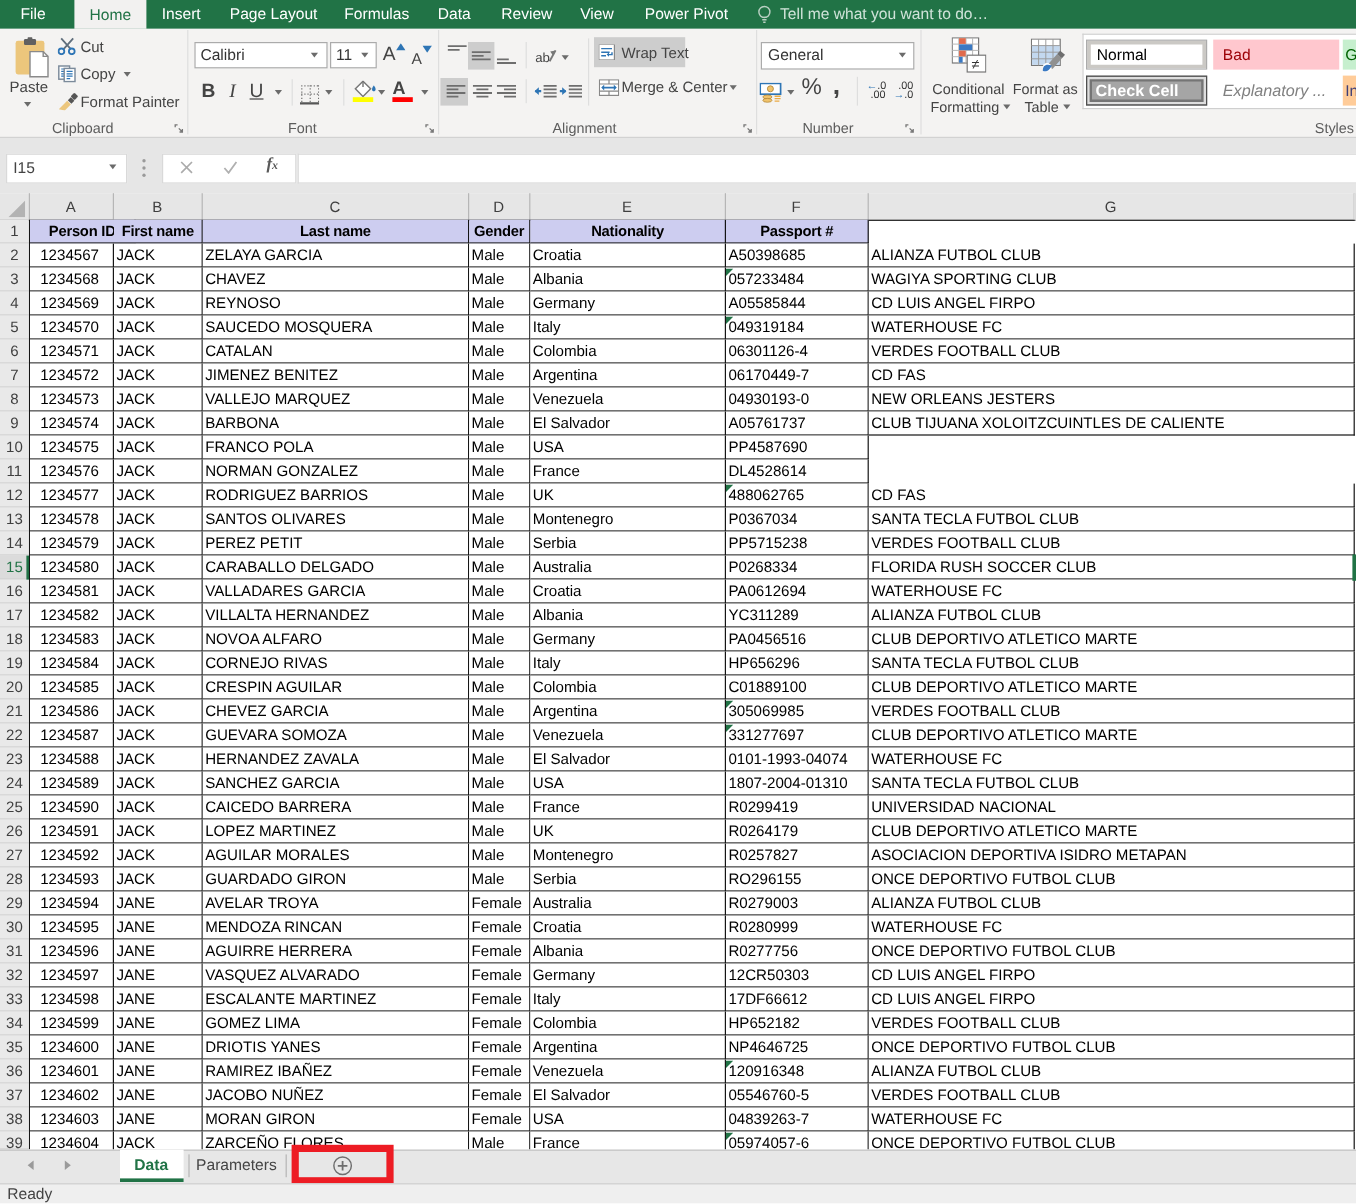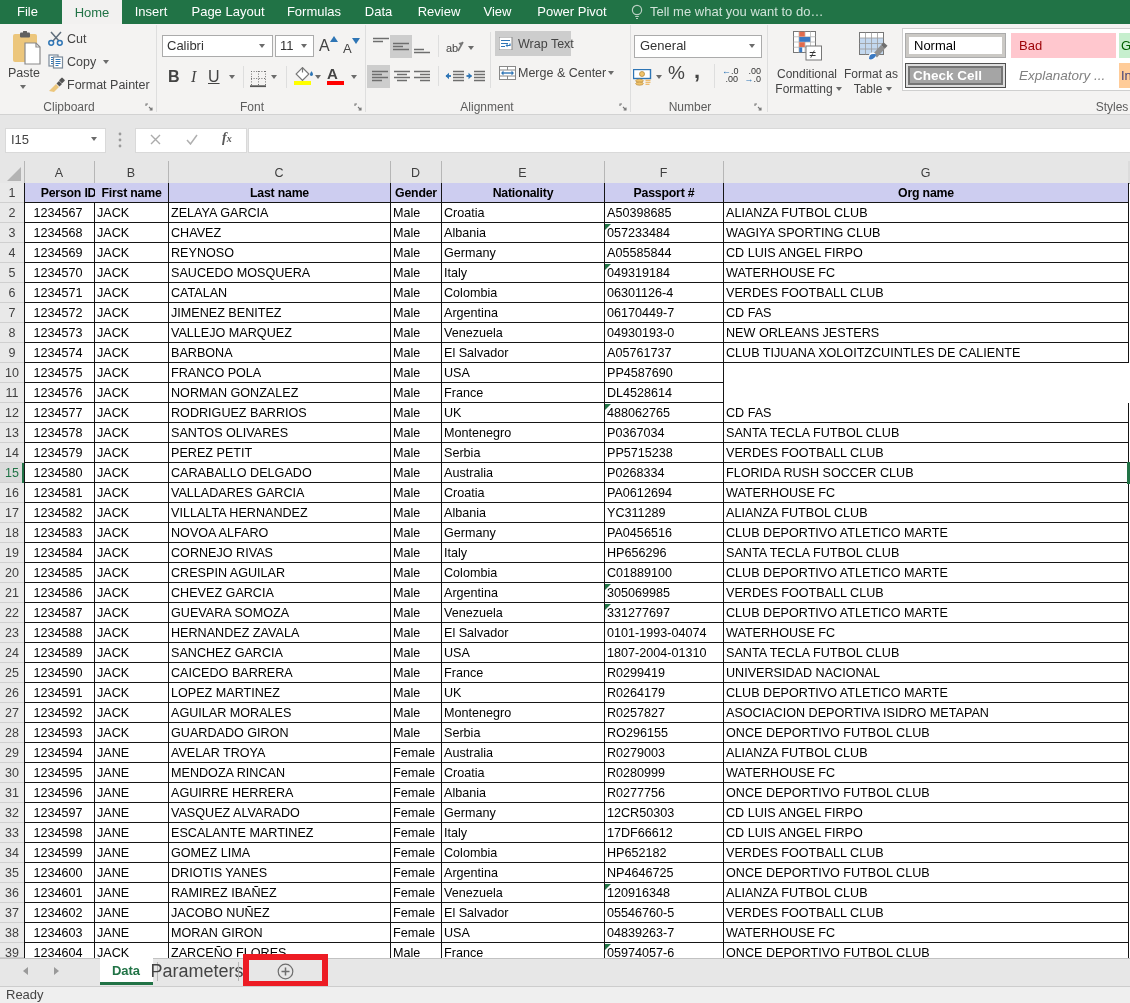--- a/index.html
+++ b/index.html
@@ -333,21 +333,20 @@
 <div class="ab" style="left:22px;top:463px;width:3px;height:20px;background:#217346"></div>
 <div class="ab" style="left:24px;top:183px;width:1106px;height:775px;overflow:hidden">
 <div style="position:absolute;left:0;top:0;width:1px;height:775px;background:#151515"></div>
 <div style="position:absolute;left:0;top:0;width:1105px;height:1px;background:#151515"></div>
 <div class="cell h1" style="left:1px;top:0px;width:88px;height:20px;line-height:21px">Person ID</div>
     <div class="cell h1" style="left:71px;top:0px;width:74px;height:20px;line-height:21px">First name</div>
     <div class="cell h1" style="left:145px;top:0px;width:222px;height:20px;line-height:21px">Last name</div>
     <div class="cell h1" style="left:367px;top:0px;width:51px;height:20px;line-height:21px">Gender</div>
     <div class="cell h1" style="left:418px;top:0px;width:163px;height:20px;line-height:21px">Nationality</div>
     <div class="cell h1" style="left:581px;top:0px;width:119px;height:20px;line-height:21px">Passport #</div>
-    <div class="cell h1" style="left:700px;top:0px;width:405px;height:20px;line-height:21px">Org name</div>
     <div class="cell cr" style="left:1px;top:20px;width:70px;height:20px">1234567</div>
     <div class="cell cl" style="left:71px;top:20px;width:74px;height:20px">JACK</div>
     <div class="cell cl" style="left:145px;top:20px;width:222px;height:20px">ZELAYA GARCIA</div>
     <div class="cell cl" style="left:367px;top:20px;width:51px;height:20px">Male</div>
     <div class="cell cl" style="left:418px;top:20px;width:163px;height:20px">Croatia</div>
     <div class="cell cl" style="left:581px;top:20px;width:119px;height:20px">A50398685</div>
     <div class="cell cl" style="left:700px;top:20px;width:405px;height:20px">ALIANZA FUTBOL CLUB</div>
     <div class="cell cr" style="left:1px;top:40px;width:70px;height:20px">1234568</div>
     <div class="cell cl" style="left:71px;top:40px;width:74px;height:20px">JACK</div>
     <div class="cell cl" style="left:145px;top:40px;width:222px;height:20px">CHAVEZ</div>
@@ -613,20 +612,20 @@
     <div class="cell cl" style="left:700px;top:760px;width:405px;height:20px">ONCE DEPORTIVO FUTBOL CLUB</div>
     <div class="gt" style="left:581px;top:761px"></div>
 </div>
 <div class="ab" style="left:1127px;top:462px;width:3px;height:22px;background:#217346"></div>
 <div id="sheetbar" class="ab"></div>
 <div class="tri" style="left:23px;top:967px;border-top:4.5px solid transparent;border-bottom:4.5px solid transparent;border-right:5px solid #9a9a9a"></div>
 <div class="tri" style="left:54px;top:967px;border-top:4.5px solid transparent;border-bottom:4.5px solid transparent;border-left:5px solid #9a9a9a"></div>
 <div class="ab" style="left:100px;top:958px;width:53px;height:24px;background:#fff;border-bottom:3px solid #217346"></div>
 <div class="ab" style="left:126px;top:958px;transform:translateX(-50%);line-height:26px;font-size:13px;font-weight:bold;color:#217346">Data</div>
 <div class="ab" style="left:157px;top:962px;width:1px;height:19px;background:#b5b5b5"></div>
-<div class="ab" style="left:197px;top:958px;transform:translateX(-50%);line-height:26px;font-size:18px;color:#444">Parameters</div>
+<div class="ab" style="left:197px;top:958px;transform:translateX(-50%);line-height:26px;font-size:13px;color:#444">Parameters</div>
 <div class="ab" style="left:238px;top:962px;width:1px;height:19px;background:#b5b5b5"></div>
 <svg class="ab" style="left:277px;top:963px" width="17" height="17" viewBox="0 0 17 17">
 <circle cx="8.5" cy="8.5" r="7.3" fill="none" stroke="#6e6e6e" stroke-width="1.2"></circle>
 <path d="M8.5 4.5v8M4.5 8.5h8" stroke="#6e6e6e" stroke-width="1.5"></path>
   </svg>
 <div class="ab" style="left:243px;top:954px;width:85px;height:33px;border:6px solid #ed1c24;box-sizing:border-box"></div>
 <div id="statusbar" class="ab"></div>
 <div class="ab" style="left:6px;top:987px;font-size:13px;color:#444;line-height:16px">Ready</div>
 </body></html>

